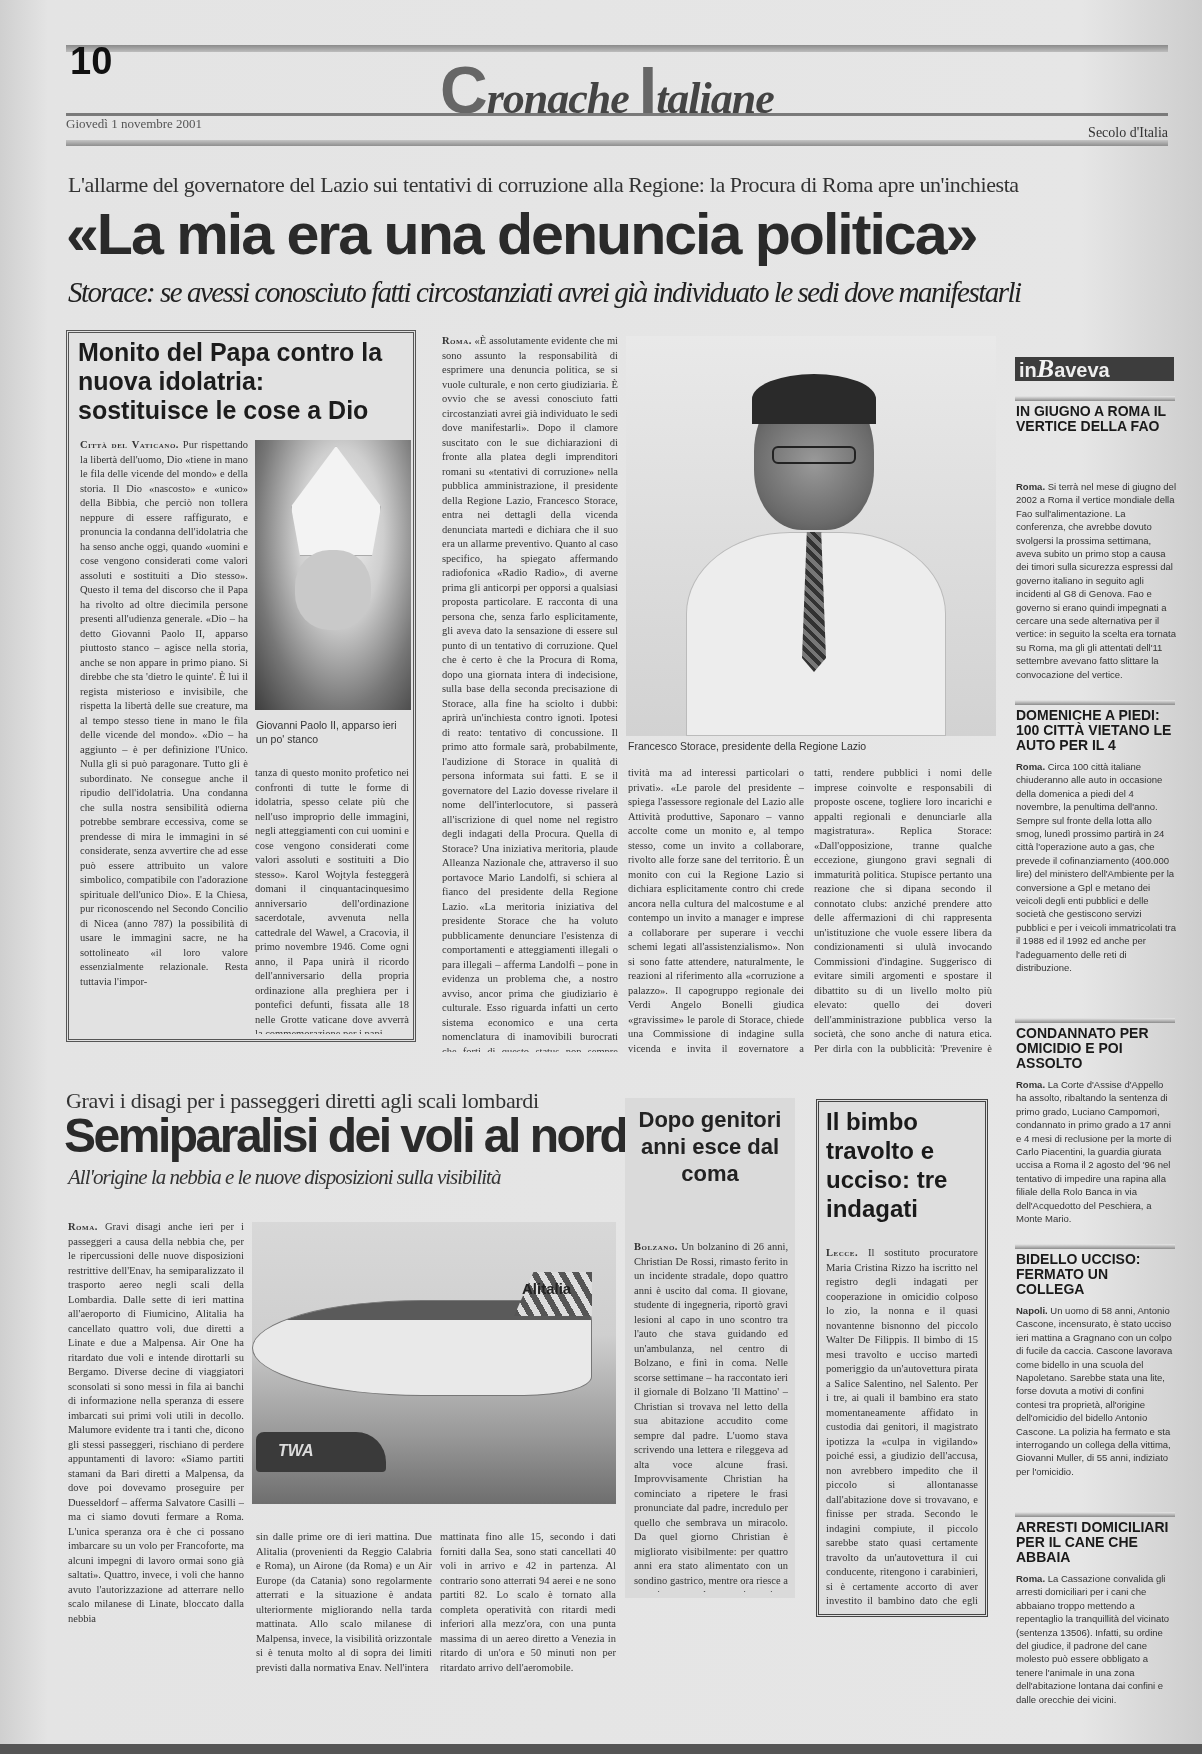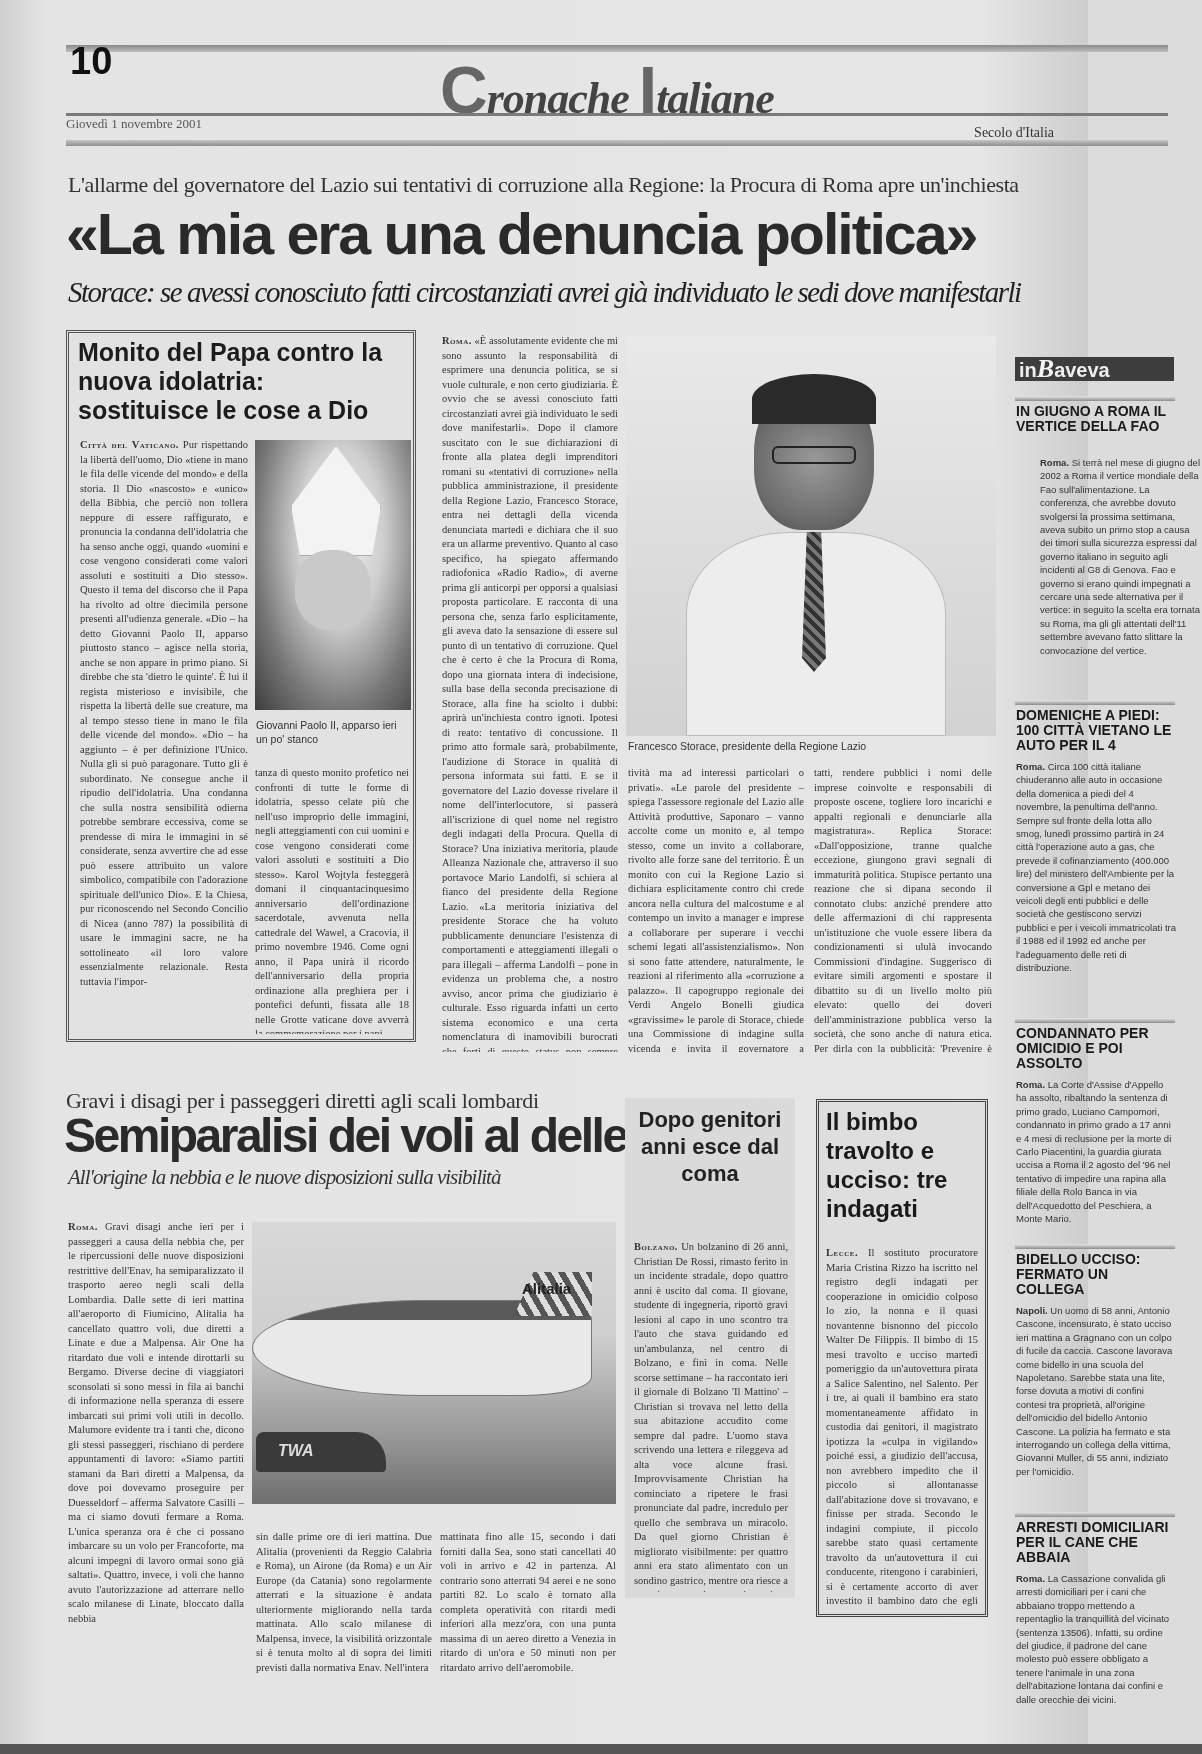--- a/index.html
+++ b/index.html
@@ -4,21 +4,21 @@
 <style>
   * { box-sizing: border-box; margin: 0; padding: 0; }
   html, body { width: 1202px; height: 1754px; overflow: hidden; }
   body {
     background: #dcdcdc;
     font-family: "Liberation Serif", serif;
     color: #222;
     position: relative;
   }
   .page {
-    position: absolute; left: 0; top: 0; width: 1088px; height: 1754px;
+    position: absolute; left: 0; top: 0; width: 1202px; height: 1754px;
     background: linear-gradient(90deg, #cfcfcf 0%, #e4e4e4 4%, #e6e6e6 90%, #cdcdcd 100%);
   }
   .abs { position: absolute; }
 
   
   .rule-top { left: 66px; top: 45px; width: 1102px; height: 7px; background: linear-gradient(#8a8a8a,#bdbdbd); }
   .page-num { left: 70px; top: 40px; font: bold 38px "Liberation Sans", sans-serif; color: #111; }
   .masthead { left: 440px; top: 52px; font: italic bold 44px "Liberation Serif", serif; color: #444; letter-spacing: -1px; }
   .masthead .big { font-size: 66px; color: #666; font-style: normal; font-family: "Liberation Sans", sans-serif; }
   .rule-mid { left: 66px; top: 113px; width: 1102px; height: 3px; background: #7a7a7a; }
@@ -117,21 +117,21 @@
   <div class="abs storace-caption">Francesco Storace, presidente della Regione Lazio</div>
   <div class="abs col" style="left:628px; top:766px; width:176px; height:286px;">tività ma ad interessi particolari o privati». «Le parole del presidente – spiega l'assessore regionale del Lazio alle Attività produttive, Saponaro – vanno accolte come un monito e, al tempo stesso, come un invito a collaborare, rivolto alle forze sane del territorio. È un monito con cui la Regione Lazio si dichiara esplicitamente contro chi crede ancora nella cultura del malcostume e al contempo un invito a manager e imprese a collaborare per superare i vecchi schemi legati all'assistenzialismo». Non si sono fatte attendere, naturalmente, le reazioni al riferimento alla «corruzione a palazzo». Il capogruppo regionale dei Verdi Angelo Bonelli giudica «gravissime» le parole di Storace, chiede una Commissione di indagine sulla vicenda e invita il governatore a «rimuovere i dirigenti coinvolti o con-</div>
   <div class="abs col" style="left:814px; top:766px; width:178px; height:286px;">tatti, rendere pubblici i nomi delle imprese coinvolte e responsabili di proposte oscene, togliere loro incarichi e appalti regionali e denunciarle alla magistratura». Replica Storace: «Dall'opposizione, tranne qualche eccezione, giungono gravi segnali di immaturità politica. Stupisce pertanto una reazione che si dipana secondo il connotato clubs: anziché prendere atto delle affermazioni di chi rappresenta un'istituzione che vuole essere libera da condizionamenti si ululà invocando Commissioni d'indagine. Suggerisco di evitare simili argomenti e spostare il dibattito su di un livello molto più elevato: quello dei doveri dell'amministrazione pubblica verso la società, che sono anche di natura etica. Per dirla con la pubblicità: 'Prevenire è meglio che curare'».</div>
 
   <div class="abs breve-head">
     <span>in</span><span class="b">B</span><span>aveva</span>
   </div>
 
   <div class="abs brief-rule" style="left:1015px; top:396px;"></div>
   <div class="abs brief-title" style="left:1016px; top:404px;">IN GIUGNO A ROMA IL VERTICE DELLA FAO</div>
-  <div class="abs brief-body" style="left:1016px; top:456px; height:234px; overflow:hidden;margin-left:24px;">
+  <div class="abs brief-body" style="left:1016px; top:480px; height:234px; overflow:hidden;">
     <b>Roma.</b>
     <span>Si terrà nel mese di giugno del 2002 a Roma il vertice mondiale della Fao sull'alimentazione. La conferenza, che avrebbe dovuto svolgersi la prossima settimana, aveva subito un primo stop a causa dei timori sulla sicurezza espressi dal governo italiano in seguito agli incidenti al G8 di Genova. Fao e governo si erano quindi impegnati a cercare una sede alternativa per il vertice: in seguito la scelta era tornata su Roma, ma gli gli attentati dell'11 settembre avevano fatto slittare la convocazione del vertice.</span>
   </div>
 
   <div class="abs brief-rule" style="left:1015px; top:700px;"></div>
   <div class="abs brief-title" style="left:1016px; top:708px;">DOMENICHE A PIEDI: 100 CITTÀ VIETANO LE AUTO PER IL 4</div>
   <div class="abs brief-body" style="left:1016px; top:760px; height:258px; overflow:hidden;">
     <b>Roma.</b>
     <span>Circa 100 città italiane chiuderanno alle auto in occasione della domenica a piedi del 4 novembre, la penultima dell'anno. Sempre sul fronte della lotta allo smog, lunedì prossimo partirà in 24 città l'operazione auto a gas, che prevede il cofinanziamento (400.000 lire) del ministero dell'Ambiente per la conversione a Gpl e metano dei veicoli degli enti pubblici e delle società che gestiscono servizi pubblici e per i veicoli immatricolati tra il 1988 ed il 1992 ed anche per l'adeguamento delle reti di distribuzione.</span>
   </div>
@@ -151,21 +151,21 @@
   </div>
 
   <div class="abs brief-rule" style="left:1015px; top:1512px;"></div>
   <div class="abs brief-title" style="left:1016px; top:1520px;">ARRESTI DOMICILIARI PER IL CANE CHE ABBAIA</div>
   <div class="abs brief-body" style="left:1016px; top:1572px; height:148px; overflow:hidden;">
     <b>Roma.</b>
     <span>La Cassazione convalida gli arresti domiciliari per i cani che abbaiano troppo mettendo a repentaglio la tranquillità del vicinato (sentenza 13506). Infatti, su ordine del giudice, il padrone del cane molesto può essere obbligato a tenere l'animale in una zona dell'abitazione lontana dai confini e dalle orecchie dei vicini.</span>
   </div>
 
   <div class="abs air-kicker">Gravi i disagi per i passeggeri diretti agli scali lombardi</div>
-  <div class="abs air-headline">Semiparalisi dei voli al delle</div>
+  <div class="abs air-headline">Semiparalisi dei voli al nord</div>
   <div class="abs air-sub">All'origine la nebbia e le nuove disposizioni sulla visibilità</div>
   <div class="abs col" style="left:68px; top:1220px; width:176px; height:480px;">
     <span class="dateline">Roma.</span>
     <span>Gravi disagi anche ieri per i passeggeri a causa della nebbia che, per le ripercussioni delle nuove disposizioni restrittive dell'Enav, ha semiparalizzato il trasporto aereo negli scali della Lombardia. Dalle sette di ieri mattina all'aeroporto di Fiumicino, Alitalia ha cancellato quattro voli, due diretti a Linate e due a Malpensa. Air One ha ritardato due voli e intende dirottarli su Bergamo. Diverse decine di viaggiatori sconsolati si sono messi in fila ai banchi di informazione nella speranza di essere imbarcati sui primi voli utili in decollo. Malumore evidente tra i tanti che, dicono gli stessi passeggeri, rischiano di perdere appuntamenti di lavoro: «Siamo partiti stamani da Bari diretti a Malpensa, da dove poi dovevamo proseguire per Duesseldorf – afferma Salvatore Casilli – ma ci siamo dovuti fermare a Roma. L'unica speranza ora è che ci possano imbarcare su un volo per Francoforte, ma alcuni impegni di lavoro ormai sono già saltati». Quattro, invece, i voli che hanno avuto l'autorizzazione ad atterrare nello scalo milanese di Linate, bloccato dalla nebbia</span>
   </div>
   <div class="abs air-photo">
     <div class="fuselage"></div>
     <div class="tail"></div>
     <span class="tail-label">Alitalia</span>
     <div class="car"></div>

